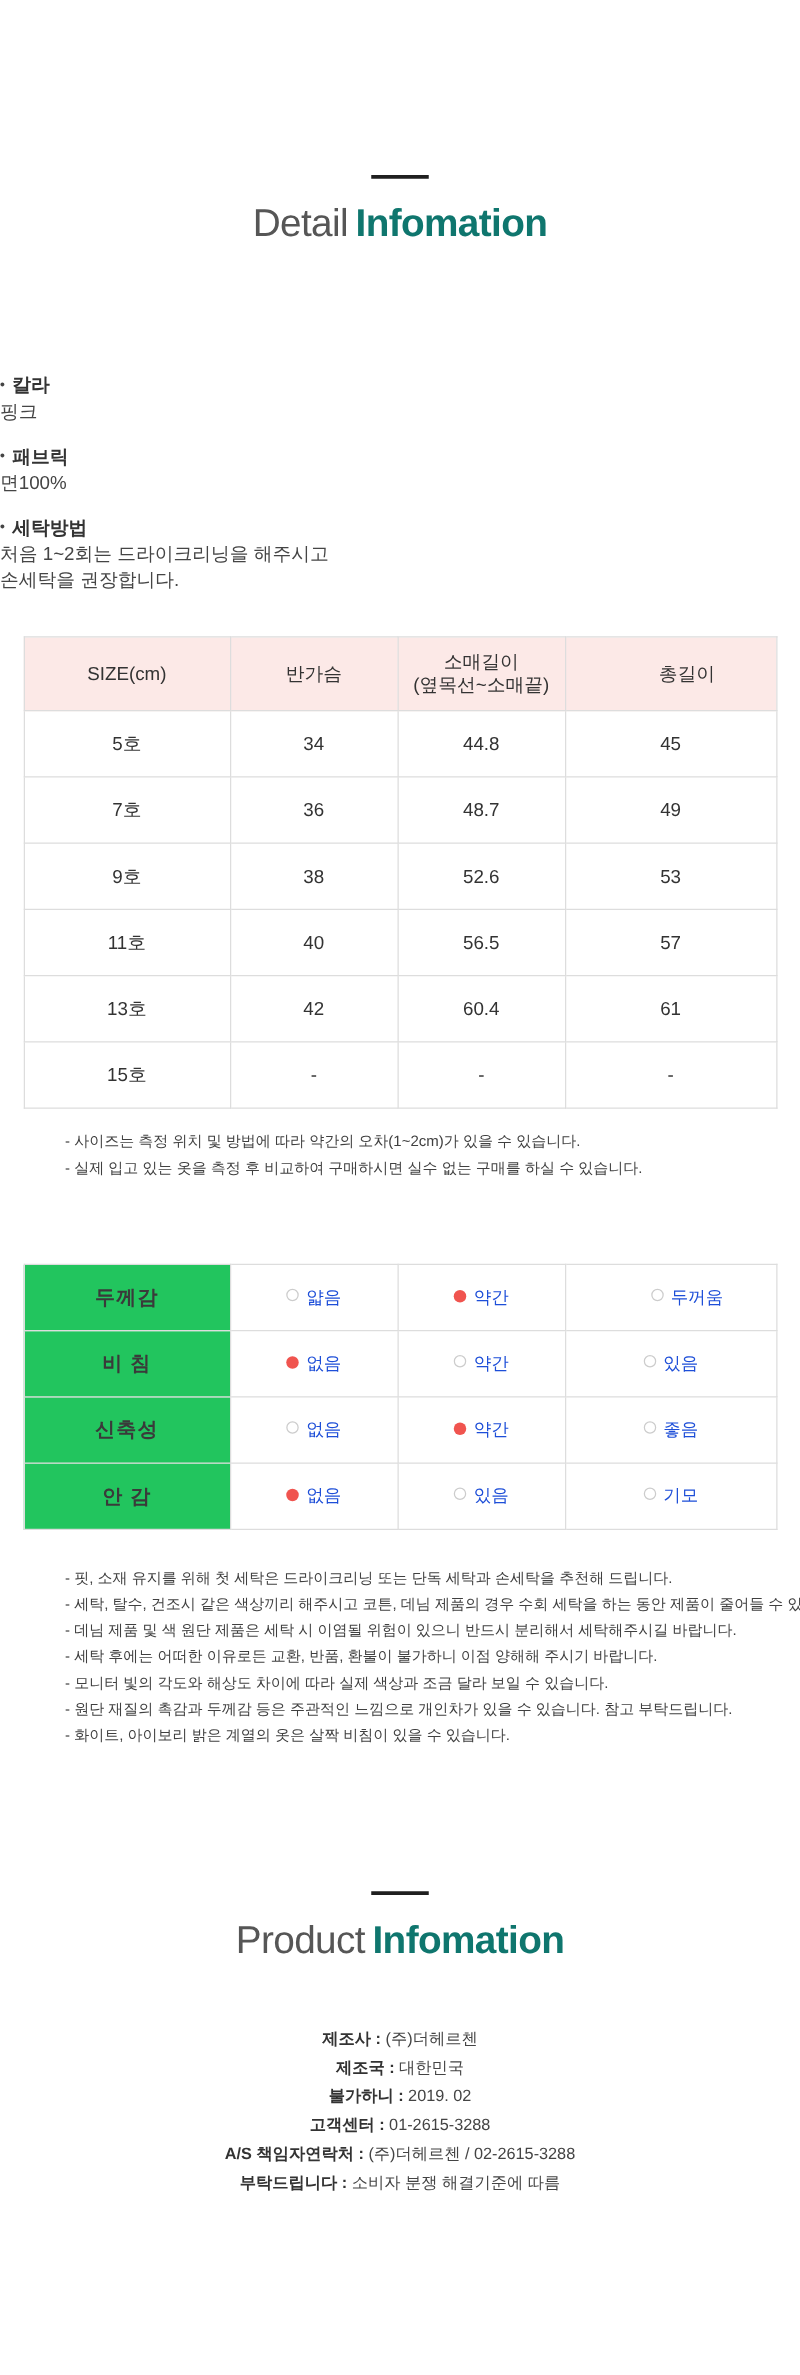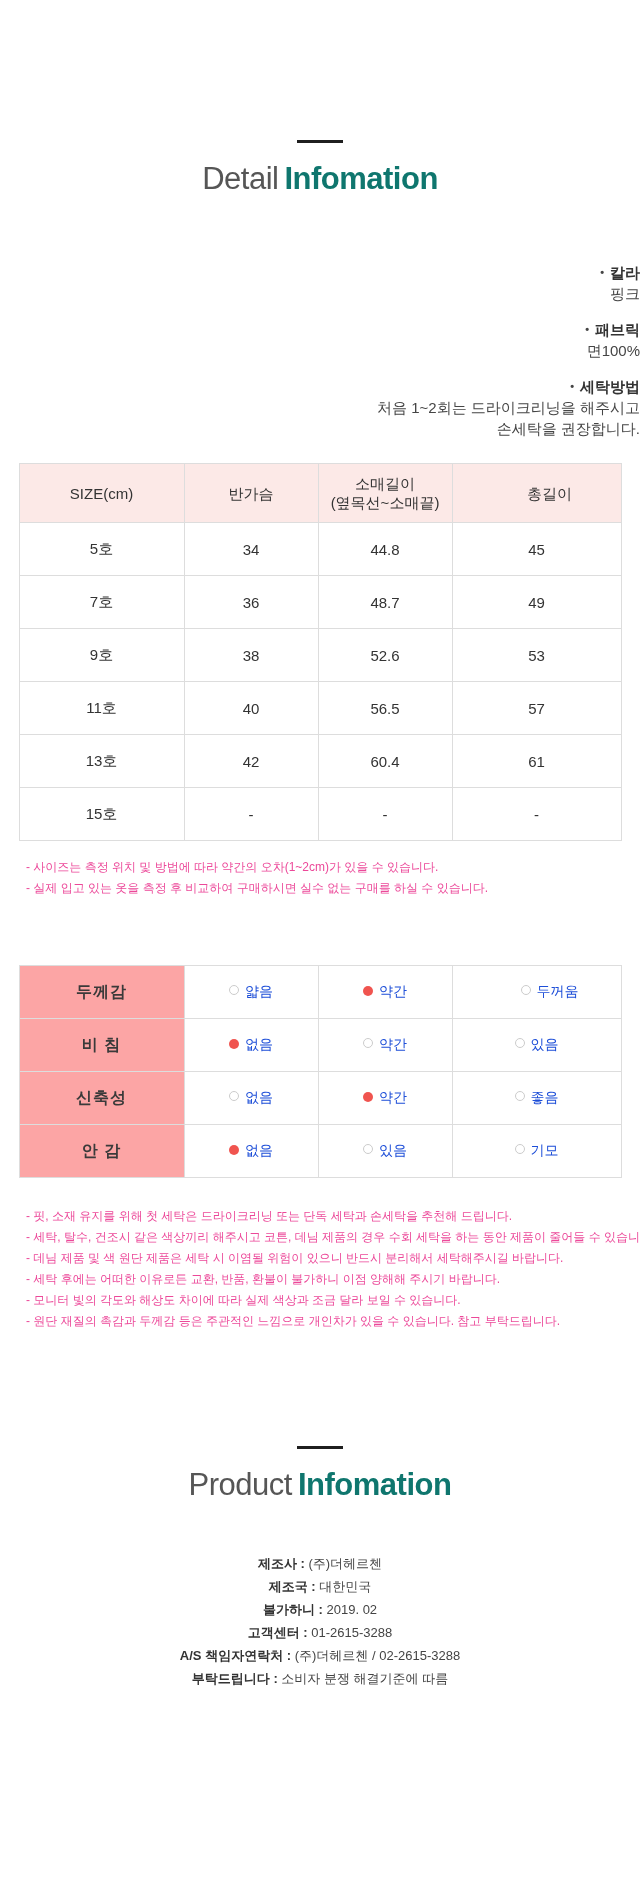--- a/index.html
+++ b/index.html
@@ -10,46 +10,46 @@
   }
   .divider{width:46px;height:3px;background:#1f1f1f;margin:0 auto;}
   #detail-divider{margin-top:140px;}
   .sec-title{
     text-align:center;font-size:31px;line-height:43px;margin:14px 0 0 0;
     font-weight:400;color:#565656;letter-spacing:-0.5px;
   }
   .sec-title .t-bold{font-weight:700;color:#0f766e;margin-left:6px;}
 
   
-  .specs{margin-top:62px;text-align:right;font-size:15px;color:#454545;}
+  .specs{margin-top:98px;text-align:left;font-size:15px;color:#454545;}
   .spec{margin-bottom:15px;}
   .spec-label{line-height:21px;font-weight:700;color:#333;}
   .spec-label .bullet{font-size:11px;vertical-align:2px;margin-right:6px;color:#444;}
   .spec-line{line-height:21px;}
 
   
   table{border-collapse:collapse;margin:0 auto;}
-  .size-table{margin-top:24px;width:564px;table-layout:fixed;}
+  .size-table{margin-top:34px;width:564px;table-layout:fixed;}
   .size-table th,.size-table td{border:1px solid #ddd;text-align:center;font-size:15px;color:#333;}
   .size-table th{
     background:#fce9e7;height:56px;font-weight:400;white-space:pre-line;line-height:19px;
   }
   .size-table td{height:50px;font-weight:400;}
   .c1{width:162px;} .c2{width:131px;} .c3{width:131px;} .c4{width:140px;padding-left:27px;}
 
   
-  .notes{margin:16px 0 0 26px;font-size:12px;color:#ec4899;}
+  .notes{margin:16px 0 0 52px;font-size:12px;color:#404040;}
   .notes .note-line{line-height:21px;white-space:nowrap;}
   .care-notes{margin-top:28px;}
 
   
   .attr-table{margin-top:66px;width:564px;table-layout:fixed;}
   .attr-table th,.attr-table td{border:1px solid #ddd;text-align:center;height:50px;}
   .attr-table th{
-    background:#fca5a5;font-size:16px;font-weight:700;color:#3a3a3a;letter-spacing:1px;
+    background:#22c55e;font-size:16px;font-weight:700;color:#3a3a3a;letter-spacing:1px;
   }
   .attr-table td{font-size:14px;color:#1d4ed8;}
   .opt{white-space:nowrap;}
   .dot{
     display:inline-block;width:8px;height:8px;border-radius:50%;
     border:1px solid #ccc;background:#fff;margin-right:6px;vertical-align:1px;
   }
   .dot.on{width:10px;height:10px;border:none;background:#f0544f;vertical-align:0;}
 
   
@@ -165,20 +165,21 @@
   </tbody>
 </table>
 
 <div class="notes care-notes">
   <div class="note-line">- 핏, 소재 유지를 위해 첫 세탁은 드라이크리닝 또는 단독 세탁과 손세탁을 추천해 드립니다.</div>
   <div class="note-line">- 세탁, 탈수, 건조시 같은 색상끼리 해주시고 코튼, 데님 제품의 경우 수회 세탁을 하는 동안 제품이 줄어들 수 있습니다.</div>
   <div class="note-line">- 데님 제품 및 색 원단 제품은 세탁 시 이염될 위험이 있으니 반드시 분리해서 세탁해주시길 바랍니다.</div>
   <div class="note-line">- 세탁 후에는 어떠한 이유로든 교환, 반품, 환불이 불가하니 이점 양해해 주시기 바랍니다.</div>
   <div class="note-line">- 모니터 빛의 각도와 해상도 차이에 따라 실제 색상과 조금 달라 보일 수 있습니다.</div>
   <div class="note-line">- 원단 재질의 촉감과 두께감 등은 주관적인 느낌으로 개인차가 있을 수 있습니다. 참고 부탁드립니다.</div>
+  <div class="note-line">- 화이트, 아이보리 밝은 계열의 옷은 살짝 비침이 있을 수 있습니다.</div>
 </div>
 
 <div class="divider" id="product-divider"></div>
 
 <h1 class="sec-title"><span class="t-light">Product</span><span class="t-bold">Infomation</span></h1>
 
 <div class="info-list">
   <div class="info-row"><span class="info-label">제조사 :</span> <span>(주)더헤르첸</span></div>
   <div class="info-row"><span class="info-label">제조국 :</span> <span>대한민국</span></div>
   <div class="info-row"><span class="info-label">불가하니 :</span> <span>2019. 02</span></div>

